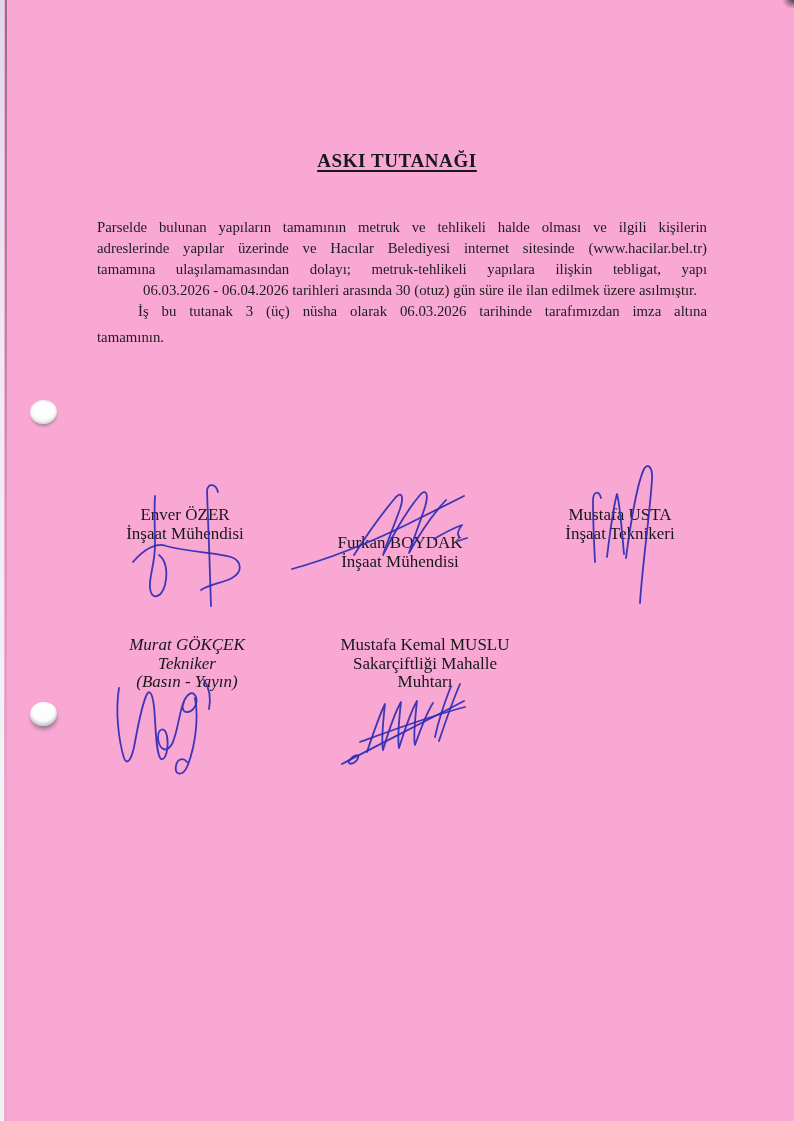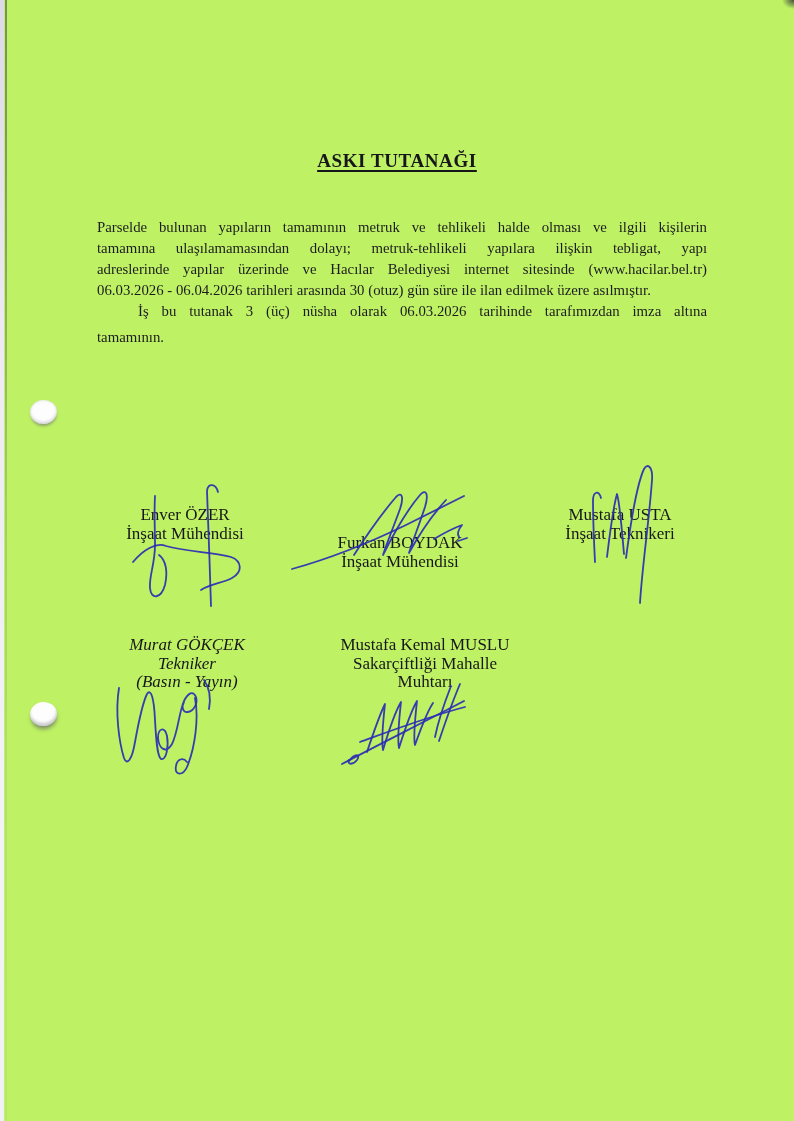--- a/index.html
+++ b/index.html
@@ -4,21 +4,21 @@
 <style>
   html,body { margin:0; padding:0; }
   body {
     width:794px; height:1121px;
     background:#ffffff;
     font-family:"Liberation Serif", serif;
     color:#1c1c1e;
     position:relative;
     overflow:hidden;
   }
-  .page { position:absolute; inset:0; background:#bef264; }
+  .page { position:absolute; inset:0; background:#f9a8d4; }
 
   
   .edge-tint {
     position:absolute; left:0; top:0; width:4px; height:100%;
     background:linear-gradient(180deg,#ded9e8,#edeaf3 30%,#f3f2f7 70%,#f1f0f5);
   }
   .edge-line {
     position:absolute; left:5px; top:0; width:2px; height:100%;
     background:linear-gradient(180deg,
       rgba(75,75,90,.6), rgba(85,85,100,.5) 22%,
@@ -52,21 +52,21 @@
   }
 
   
   .body-text {
     position:absolute; left:97px; top:217px; width:610px;
     font-size:14.8px; line-height:21px;
   }
   .line { height:21px; overflow:visible; }
   .just { text-align:justify; text-align-last:justify; }
   .indent { padding-left:41px; }
-  .nowrap { white-space:nowrap; }
+  .nowrap { white-space:nowrap;margin-left:46px; }
   .gap-top { margin-top:5px; }
 
   
   .sig-block {
     position:absolute; text-align:center;
     font-size:17px; line-height:18.5px; color:#17171a;
   }
   .sb-1 { left:100px; top:506px; width:170px; }
   .sb-2 { left:312px; top:534px; width:176px; }
   .sb-3 { left:532px; top:506px; width:176px; }
@@ -90,22 +90,22 @@
   <div class="edge-tint"></div>
   <div class="edge-line"></div>
   <div class="corner-mark"></div>
   <div class="hole hole-1"></div>
   <div class="hole hole-2"></div>
 
   <h1 class="title">ASKI TUTANAĞI</h1>
 
   <div class="body-text">
     <div class="line just">Parselde bulunan yapıların tamamının metruk ve tehlikeli halde olması ve ilgili kişilerin</div>
+    <div class="line just">adreslerinde yapılar üzerinde ve Hacılar Belediyesi internet sitesinde (www.hacilar.bel.tr)</div>
     <div class="line just">tamamına ulaşılamamasından dolayı; metruk-tehlikeli yapılara ilişkin tebligat, yapı</div>
-    <div class="line just">adreslerinde yapılar üzerinde ve Hacılar Belediyesi internet sitesinde (www.hacilar.bel.tr)</div>
     <div class="line nowrap">06.03.2026 - 06.04.2026 tarihleri arasında 30 (otuz) gün süre ile ilan edilmek üzere asılmıştır.</div>
     <div class="line just indent">İş bu tutanak 3 (üç) nüsha olarak 06.03.2026 tarihinde tarafımızdan imza altına</div>
     <div class="line gap-top">tamamının.</div>
   </div>
 
   <div class="sig-block sb-1">
     <div>Enver ÖZER</div>
     <div>İnşaat Mühendisi</div>
   </div>
   <div class="sig-block sb-2">

